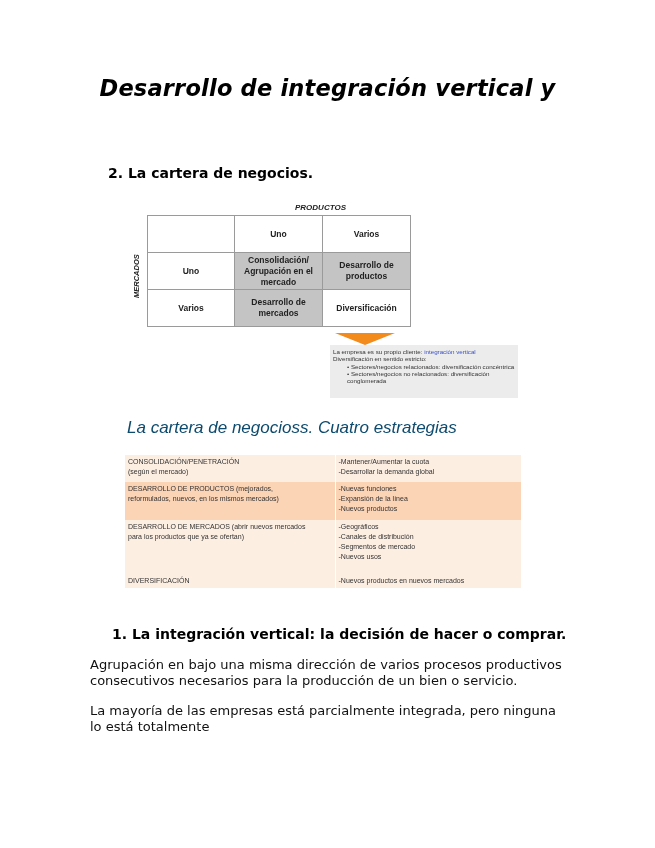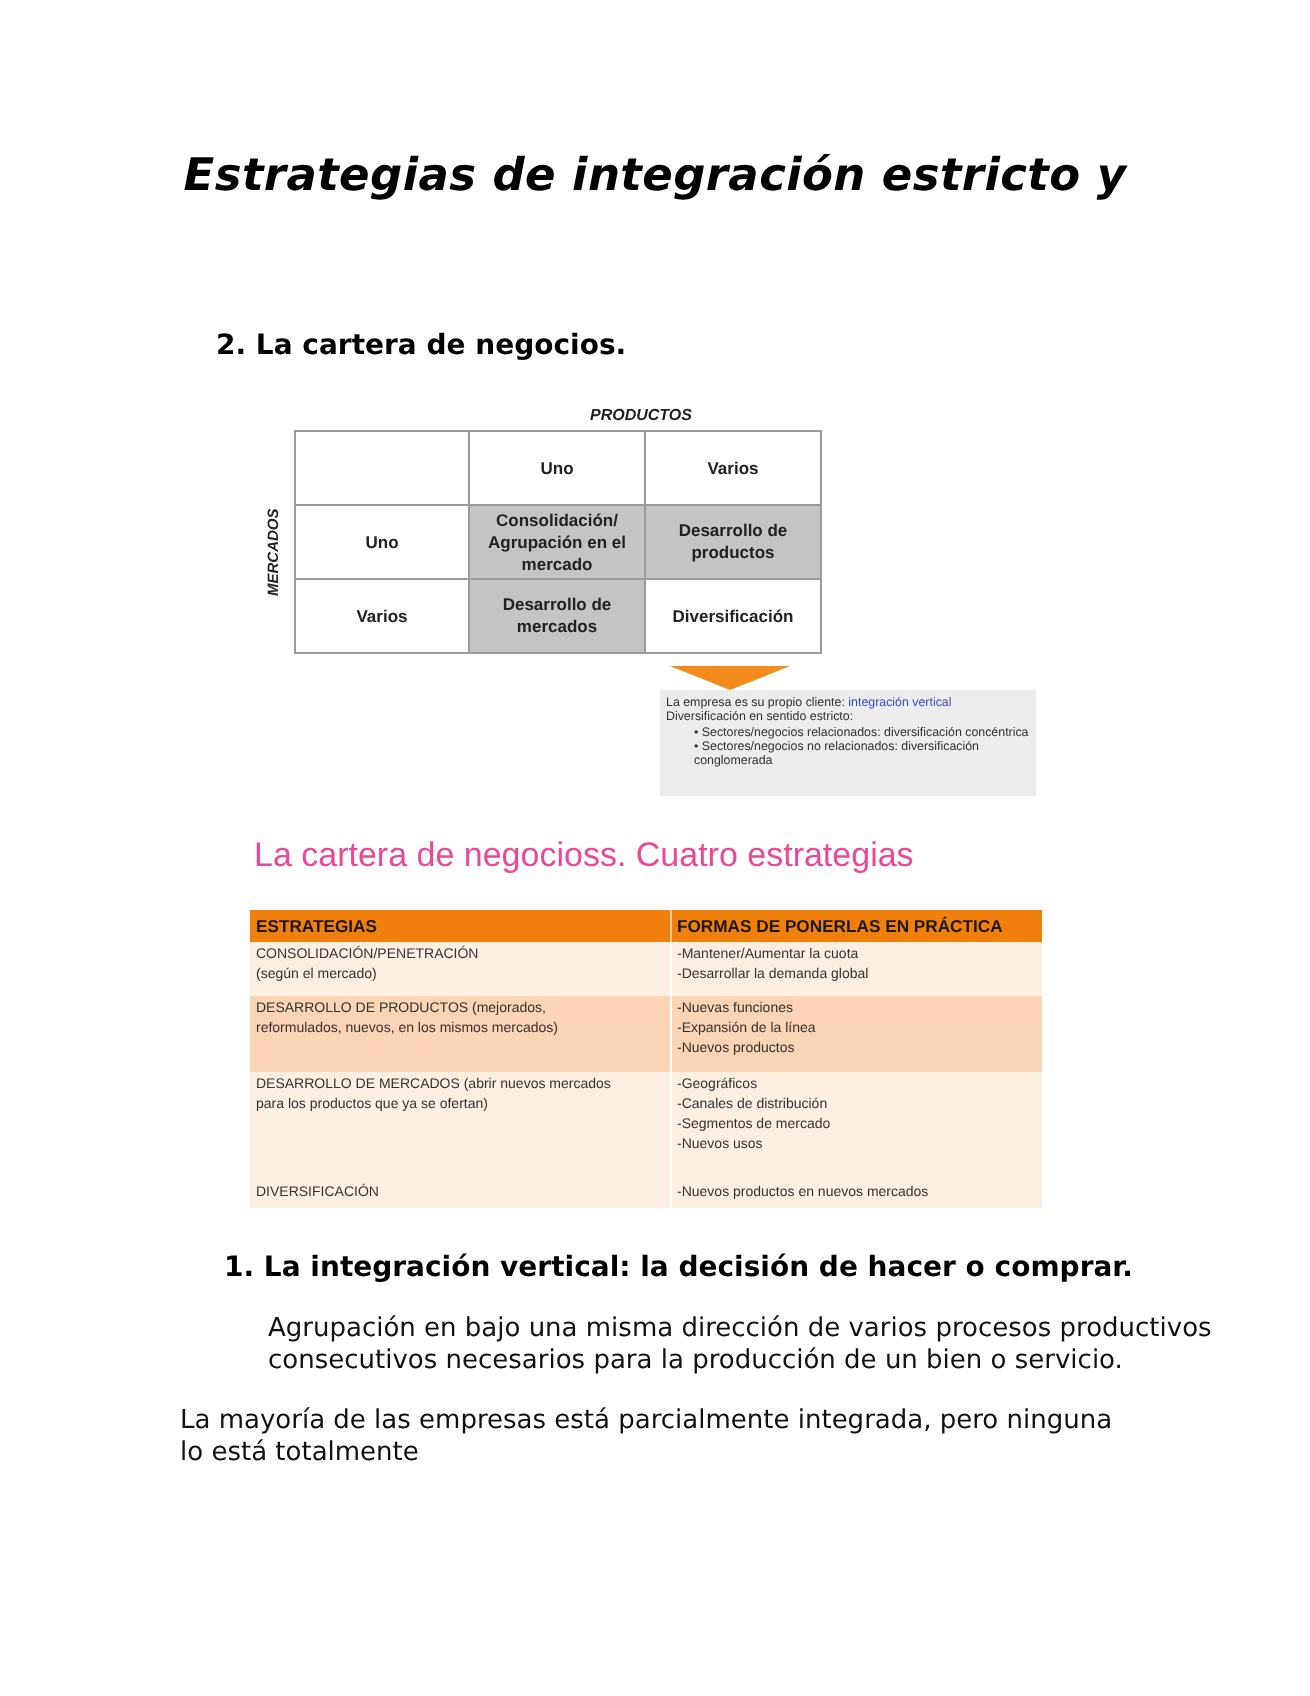--- a/index.html
+++ b/index.html
@@ -34,43 +34,43 @@
 
     .arrow { position: absolute; left: 335px; top: 333px; width: 0; height: 0;
       border-left: 30px solid transparent; border-right: 30px solid transparent; border-top: 12px solid #f28a1c; }
     .note-box { position: absolute; left: 330px; top: 345px; width: 188px; height: 53px; background: #ececec;
       font-family: "Liberation Sans", sans-serif; font-size: 6.2px; line-height: 7.3px; color: #333; padding: 3px 3px; }
     .note-box .blue { color: #3a4fc8; }
     .note-box .ind { padding-left: 14px; }
 
     
     .slide-title { position: absolute; left: 127px; top: 418px; font-family: "Liberation Sans", sans-serif;
-      font-size: 17px; color: #ec4899; }
+      font-size: 17px; color: #0c4a6e; font-style: italic; }
     .strat { position: absolute; left: 125px; top: 455px; width: 396px; border-collapse: collapse;
       font-family: "Liberation Sans", sans-serif; font-size: 7px; color: #333; }
     .strat th { background: #f07f0c; color: #1a1a1a; text-align: left; font-weight: bold; font-size: 8.6px;
       height: 16px; padding: 0 3px; border-right: 1px solid #f8c9a0; }
     .strat th:last-child { border-right: none; }
     .strat td { vertical-align: top; padding: 2px 3px; line-height: 10px; }
     .strat tr.r0 td { background: #fdeee2; height: 27px; }
     .strat tr.r1 td { background: #fbd3b5; height: 38px; }
     .strat tr.r2 td { background: #fdeee2; height: 54px; }
     .strat tr.r3 td { background: #fdeee2; height: 12px; }
     .strat td.c1 { width: 210px; border-right: 1px solid #fff; }
     .strat td span { display: block; }
 
     .para { position: absolute; left: 90px; width: 480px; font-size: 13px; line-height: 16px; color: #111; }
-    #p1 { top: 657px; margin-left: 44px; }
+    #p1 { top: 657px; }
     #p2 { top: 703px; }
   </style>
 </head>
 <body>
 
 <div class="title">
-  <div>Estrategias de integración estricto y</div>
+  <div>Desarrollo de integración vertical y</div>
 </div>
 
 <div class="section-h" id="sec1">2. La cartera de negocios.</div>
 
 <div class="matrix-wrap">
   <div class="prod-label">PRODUCTOS</div>
   <div class="merc-label">MERCADOS</div>
   <table class="matrix">
     <tbody>
         <tr>
@@ -98,24 +98,20 @@
   <div><span>La empresa es su propio cliente: </span><span class="blue">integración vertical</span></div>
   <div>Diversificación en sentido estricto:</div>
   <div class="ind">• Sectores/negocios relacionados: diversificación concéntrica</div>
   <div class="ind">• Sectores/negocios no relacionados: diversificación conglomerada</div>
 </div>
 
 <div class="slide-title">La cartera de negocioss. Cuatro estrategias</div>
 
 <table class="strat">
   <tbody>
-      <tr>
-    <th>ESTRATEGIAS</th>
-    <th>FORMAS DE PONERLAS EN PRÁCTICA</th>
-  </tr>
   <tr class="r0">
     <td class="c1">
       <span>CONSOLIDACIÓN/PENETRACIÓN</span>
       <span> (según el mercado)</span>
     </td>
     <td>
       <span>-Mantener/Aumentar la cuota</span>
       <span>-Desarrollar la demanda global</span>
     </td>
   </tr>

